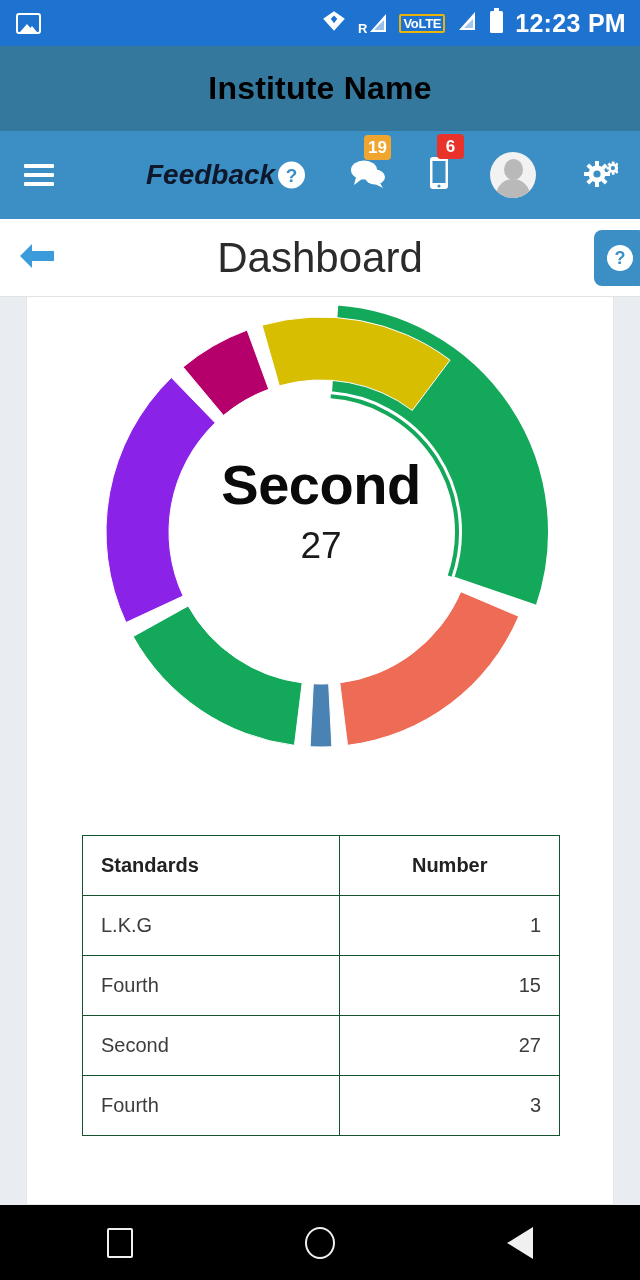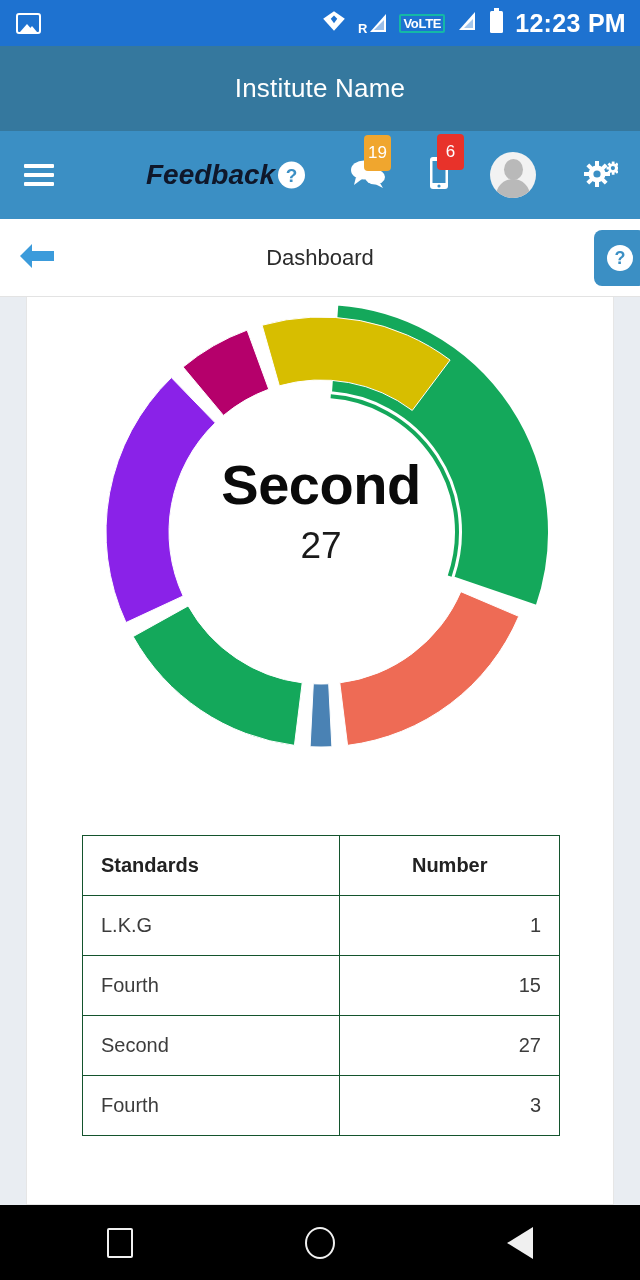--- a/index.html
+++ b/index.html
@@ -28,34 +28,34 @@
     border-left: 7px solid transparent; border-right: 7px solid transparent;
     border-bottom: 8px solid #fff;
   }
   .photo-icon::before {
     content: ""; position: absolute; right: 2px; bottom: 0; width: 0; height: 0;
     border-left: 5px solid transparent; border-right: 5px solid transparent;
     border-bottom: 6px solid #fff;
   }
   .sb-clock { color: #fff; font-size: 25px; font-weight: bold; letter-spacing: .3px; }
   .volte-box {
-    border: 2px solid #14b8a6; border-radius: 2px; color: #fff;
+    border: 2px solid #eab308; border-radius: 2px; color: #fff;
     font-size: 13px; font-weight: bold; padding: 0 2px; line-height: 15px;
     letter-spacing: -.3px;
   }
   .roam { position: relative; display: flex; align-items: flex-end; }
   .roam-r { color:#fff; font-size: 13px; font-weight: bold; line-height: 11px; margin-right: 1px; }
 
   
   .institute-bar {
     position: absolute; top: 46px; left: 0; width: 640px; height: 85px;
     background: #35789E; display: flex; align-items: center; justify-content: center;
   }
   .institute-title {
-    color: #ffffff; font-size: 26px; font-weight: normal; letter-spacing: .2px;
+    color: #000000; font-size: 32px; font-weight: bold; letter-spacing: .2px;
   }
 
   
   .navbar {
     position: absolute; top: 131px; left: 0; width: 640px; height: 88px;
     background: #3B8FC4; display: flex; align-items: center;
   }
   .nav-hamburger { position: absolute; left: 24px; top: 50%; transform: translateY(-50%);
     width: 30px; display: flex; flex-direction: column; gap: 5px; cursor: pointer; }
   .nav-hamburger span { display: block; height: 4px; background: #fff; border-radius: 1px; }
@@ -63,22 +63,22 @@
     position: absolute; left: 146px; top: 50%; transform: translateY(-50%);
     color: #0f172a; font-size: 28px; font-style: italic; font-weight: 600;
   }
   .nav-icon { position: absolute; top: 50%; transform: translateY(-50%); cursor: pointer; }
   .help-circle {
     width: 27px; height: 27px; border-radius: 50%; background: #fff;
     color: #3B8FC4; font-size: 19px; font-weight: bold;
     display: flex; align-items: center; justify-content: center; line-height: 1;
   }
   .badge {
-    position: absolute; min-width: 27px; height: 36px; border-radius: 4px;
-    color: #fff; font-size: 17px; font-weight: normal;
+    position: absolute; min-width: 27px; height: 25px; border-radius: 4px;
+    color: #fff; font-size: 17px; font-weight: bold;
     display: flex; align-items: center; justify-content: center;
     padding: 0 0; top: -22px; left: 14px;
   }
   .avatar {
     width: 46px; height: 46px; border-radius: 50%; background: #f2f2f2;
     overflow: hidden; position: relative;
   }
   .avatar .head {
     position: absolute; width: 19px; height: 21px; border-radius: 50%;
     background: #b9b9b9; left: 13.5px; top: 7px;
@@ -89,21 +89,21 @@
   }
 
   
   .dash-bar {
     position: absolute; top: 219px; left: 0; width: 640px; height: 78px;
     background: #fff; display: flex; align-items: center;
     border-bottom: 1px solid #e3e3e3;
   }
   .dash-title {
     position: absolute; left: 0; right: 0; text-align: center;
-    font-size: 22px; color: #2b2b2b; font-weight: 400;
+    font-size: 42px; color: #2b2b2b; font-weight: 400;
   }
   .back-arrow { position: absolute; left: 16px; top: 50%; transform: translateY(-50%); cursor: pointer; }
   .help-btn {
     position: absolute; right: -6px; top: 50%; transform: translateY(-50%);
     width: 52px; height: 56px; background: #3B8FC4; border-radius: 8px;
     display: flex; align-items: center; justify-content: center; cursor: pointer;
   }
   .help-btn .help-circle { width: 26px; height: 26px; font-size: 18px; }
 
   

